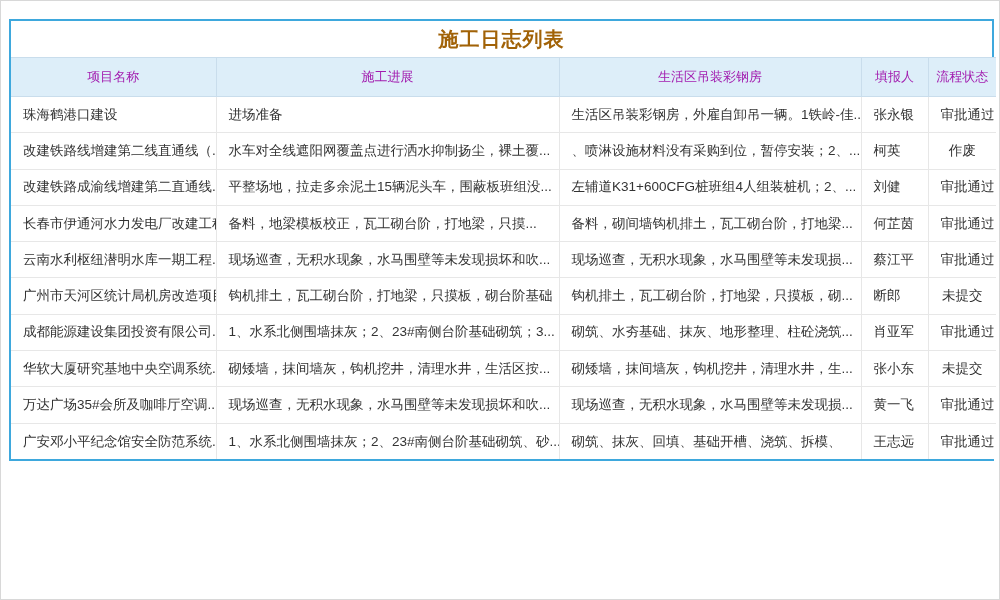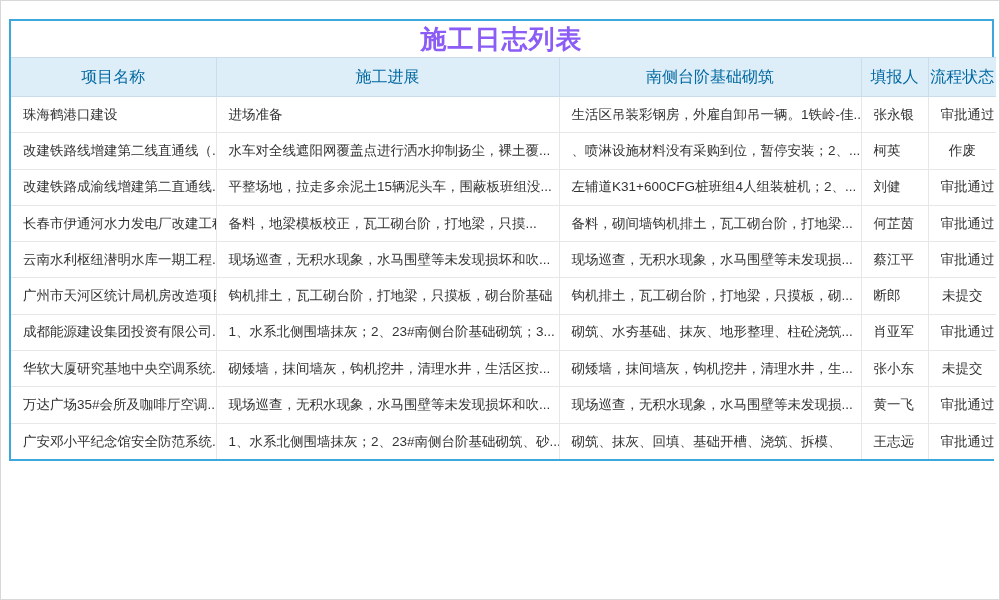--- a/index.html
+++ b/index.html
@@ -16,33 +16,33 @@
     width: 985px;
     border: 2px solid #3ea8dd;
     background: #fff;
   }
   .title-bar {
     height: 36px;
     display: flex; align-items: center; justify-content: center;
     background: #fff;
   }
   .title-bar h1 {
-    font-size: 26px; font-weight: bold; color: #8b5cf6; letter-spacing: 1px;
+    font-size: 20px; font-weight: bold; color: #a16207; letter-spacing: 1px;
   }
   table.log-table {
     width: 100%;
     border-collapse: collapse;
     table-layout: fixed;
   }
   table.log-table thead th {
     background: #ddeef9;
     height: 39px;
-    font-size: 16px;
+    font-size: 13px;
     font-weight: normal;
-    color: #0369a1;
+    color: #a21caf;
     text-align: center;
     border: 1px solid #c9ddec;
     border-left: none; border-right: 1px solid #c9ddec;
     overflow: hidden; white-space: nowrap;
   }
   table.log-table thead th:last-child { border-right: none; }
   table.log-table tbody td {
     height: 36.3px;
     font-size: 13.5px;
     color: #333;
@@ -74,21 +74,21 @@
         <col style="width:205px">
           <col style="width:343px">
           <col style="width:302px">
           <col style="width:67px">
           <col style="width:68px">
       </colgroup>
       <thead>
         <tr>
           <th>项目名称</th>
           <th>施工进展</th>
-          <th>南侧台阶基础砌筑</th>
+          <th>生活区吊装彩钢房</th>
           <th>填报人</th>
           <th>流程状态</th>
         </tr>
       </thead>
       <tbody>
           <tr>
     <td class="c-name">珠海鹤港口建设</td>
     <td class="c-progress">进场准备</td>
     <td class="c-work">生活区吊装彩钢房，外雇自卸吊一辆。1铁岭-佳...</td>
     <td class="c-person">张永银</td>

